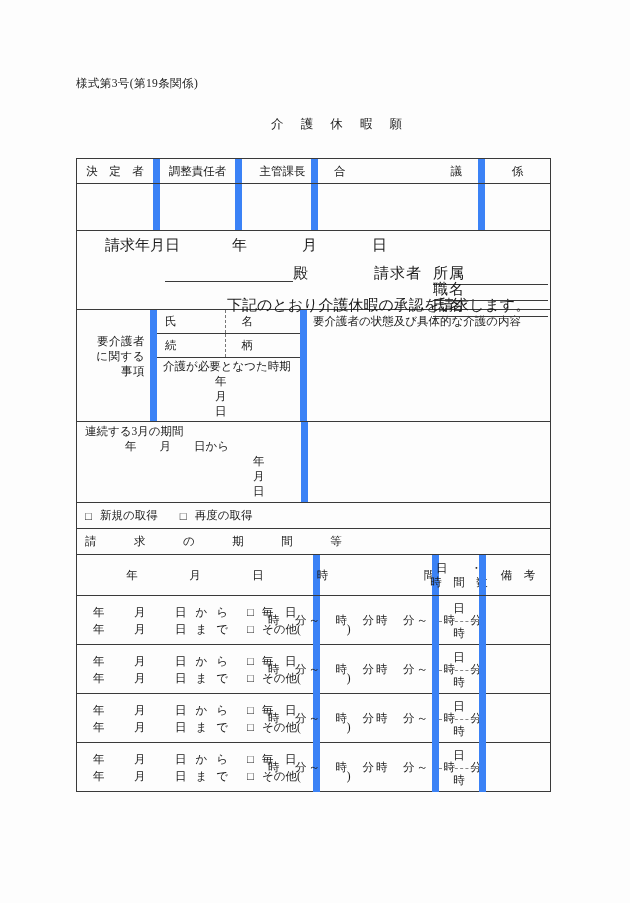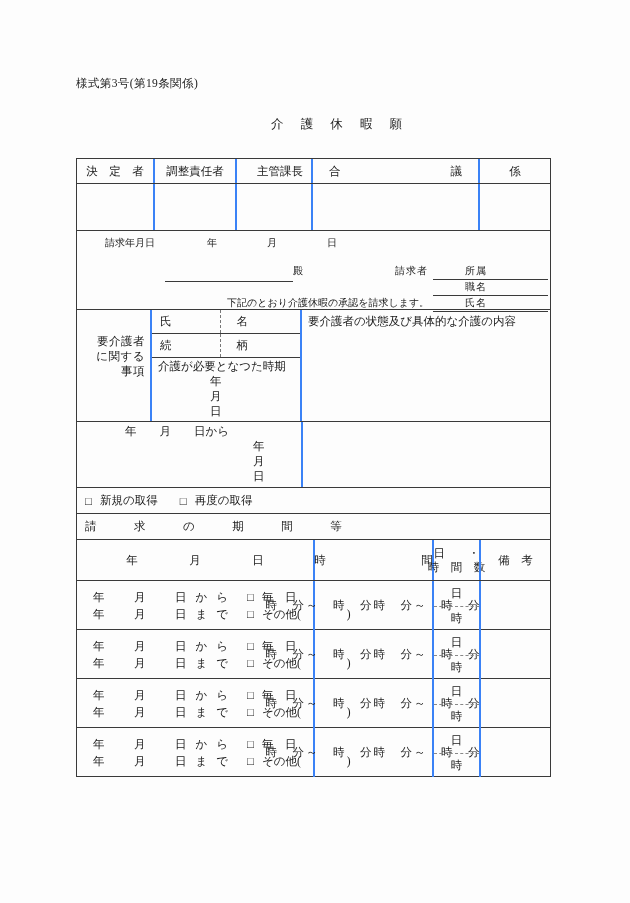--- a/index.html
+++ b/index.html
@@ -49,21 +49,21 @@
     top: 158px;
     width: 475px;
     border: 1px solid #3a3a3a;
     box-sizing: border-box;
   }
   .row {
     display: flex;
     box-sizing: border-box;
   }
   .bt { border-top: 1px solid #3a3a3a; }
-  .bl { border-left: 2px solid #3b82f6; }
+  .bl { border-left: 7px solid #3b82f6; }
   .cell {
     box-sizing: border-box;
     font-size: 11.5px;
     display: flex;
     align-items: center;
     padding: 0 4px;
     white-space: nowrap;
   }
   .ctr { justify-content: center; }
   .spread {
@@ -77,21 +77,21 @@
   .c-kettei   { width: 76px; }
   .c-chousei  { width: 82px; }
   .c-shukan   { width: 76px; padding-left: 16px; }
   .c-gougi    { width: 167px; }
   .c-kakari   { width: 72px; }
 
   
   .req-block {
     position: relative;
     height: 78px;
-    font-size: 10px;
+    font-size: 15px;
   }
   .req-date {
     position: absolute;
     left: 28px;
     top: 5px;
     white-space: nowrap;
   }
   .req-date .ymd { margin-left: 52px; letter-spacing: 20px; }
   .dono-line {
     position: absolute;
@@ -101,38 +101,38 @@
     border-bottom: 1px solid #3a3a3a;
     height: 15px;
   }
   .dono {
     position: absolute;
     left: 216px;
     top: 33px;
   }
   .seikyusha {
     position: absolute;
-    left: 318px;
+    left: 297px;
     top: 33px;
     letter-spacing: 1px;
   }
   .shomei {
     position: absolute;
     left: 150px;
     top: 65px;
     white-space: nowrap;
   }
   .ul-field {
     position: absolute;
     left: 356px;
     width: 115px;
     border-bottom: 1px solid #3a3a3a;
     padding-bottom: 1px;
   }
-  .ul-field span { letter-spacing: 1px; margin-left: 32px; }
+  .ul-field span { letter-spacing: 1px; }
   .f1 { top: 33px; }
   .f2 { top: 49px; }
   .f3 { top: 65px; }
 
   
   .care-left  { width: 73px; }
   .care-label { width: 68px; }
   .care-val   { width: 82px; }
   .care-right { width: 250px; }
   .dash-l { border-left: 1px dashed #777; }
@@ -320,20 +320,21 @@
         </div>
       </div>
 
       <div class="cell care-right bl" style="align-items:flex-start;padding-top:4px;padding-left:6px">
         <span>要介護者の状態及び具体的な介護の内容</span>
       </div>
     </div>
 
     <div class="row bt">
       <div class="cont" style="width:224px">
+        <div>連続する3月の期間</div>
         <div class="l2 gap20">年　　月　　日から</div>
         <div class="l3 gap20">年　　月　　日</div>
       </div>
       <div class="bl" style="width:249px"></div>
     </div>
 
     <div class="acq bt">
       <span class="g">□</span>
       <span>新規の取得</span>
       <span class="sep"></span>

